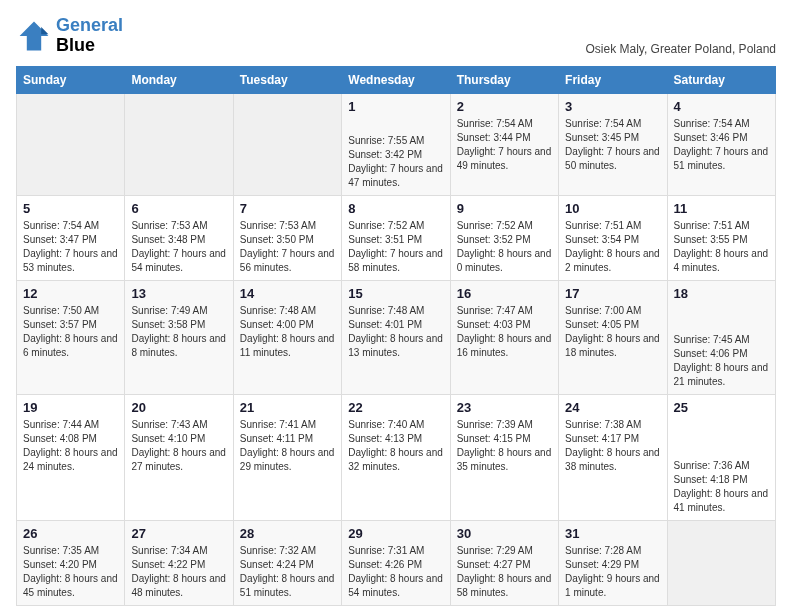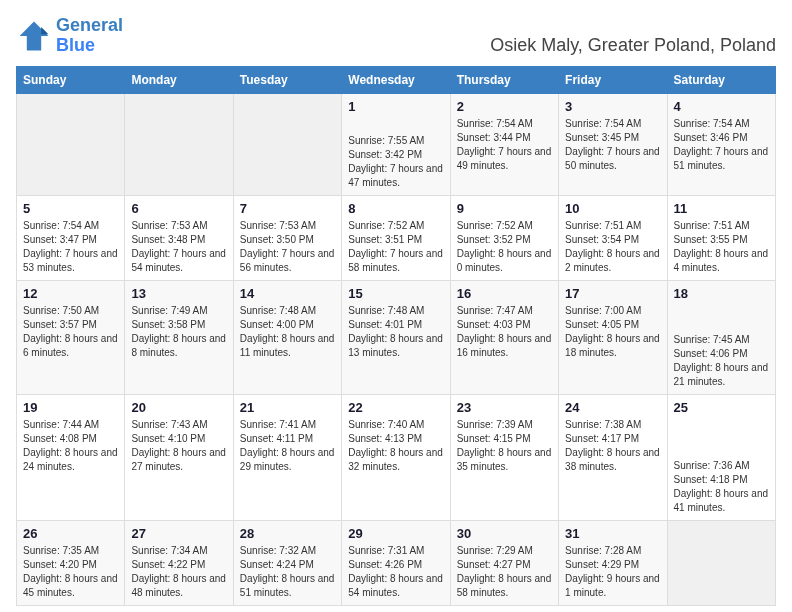--- a/index.html
+++ b/index.html
@@ -36,21 +36,21 @@
     }
     .title-area {
       text-align: right;
     }
     .month-title {
       font-size: 32px;
       font-weight: bold;
       color: #1a1a2e;
     }
     .subtitle {
-      font-size: 18px;
+      font-size: 12px;
       color: #444;
     }
     table {
       width: 100%;
       border-collapse: collapse;
       font-size: 10.5px;
       padding-left: 38px;
     }
     thead tr th {
       background: #3a7fc1;
@@ -93,21 +93,21 @@
 <body>
 
 <div class="header-area">
   <div class="logo">
     <svg class="logo-icon" viewBox="0 0 40 40">
       <polygon points="20,4 36,20 28,20 28,36 12,36 12,20 4,20" fill="#3a7fc1"></polygon>
       <polygon points="22,4 36,18 28,18 28,10" fill="#1a5a9a"></polygon>
     </svg>
     <div class="logo-text">
       <div><span>General</span></div>
-      <div style="color:#3b82f6">Blue</div>
+      <div style="color:#000000">Blue</div>
     </div>
   </div>
   <div class="title-area">
     <div class="subtitle">Osiek Maly, Greater Poland, Poland</div>
   </div>
 </div>
 
 <table>
   <thead>
     <tr>

